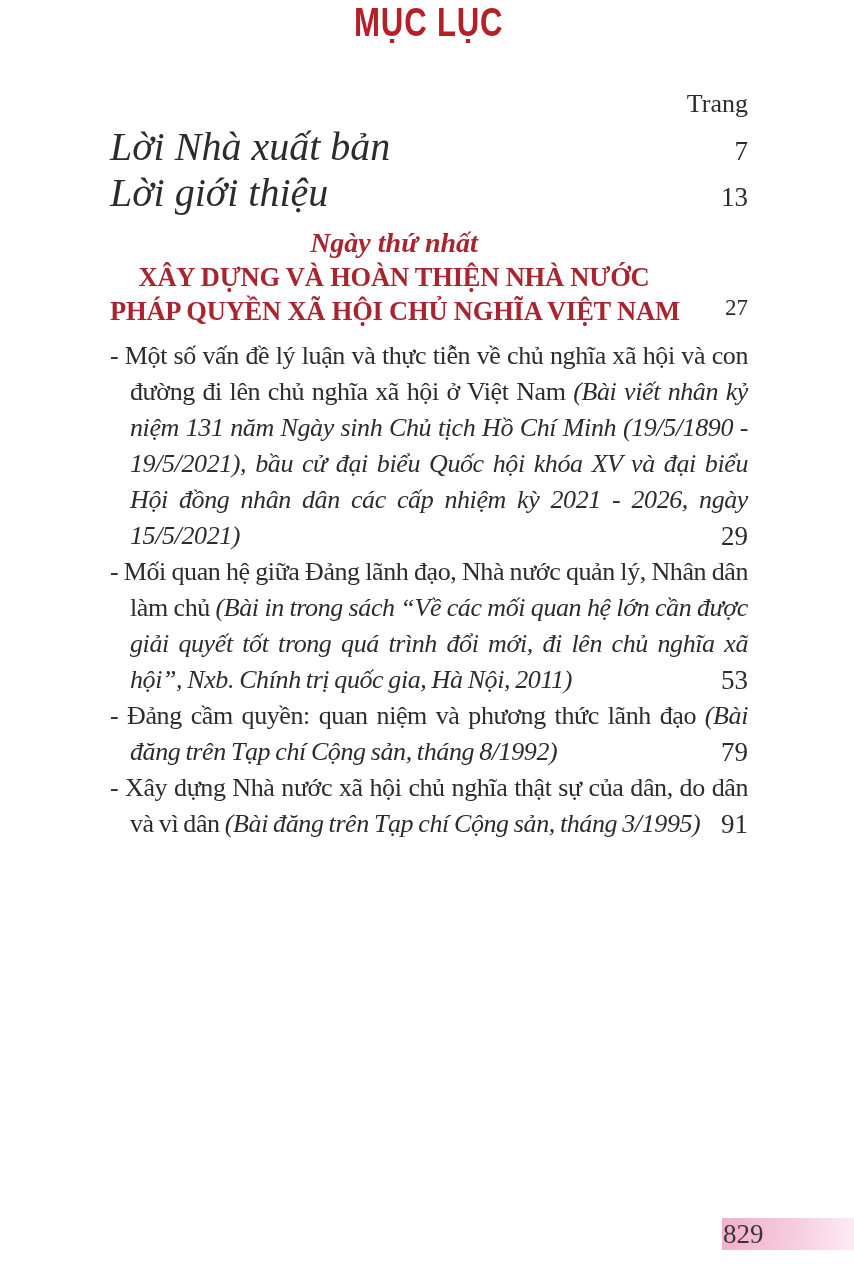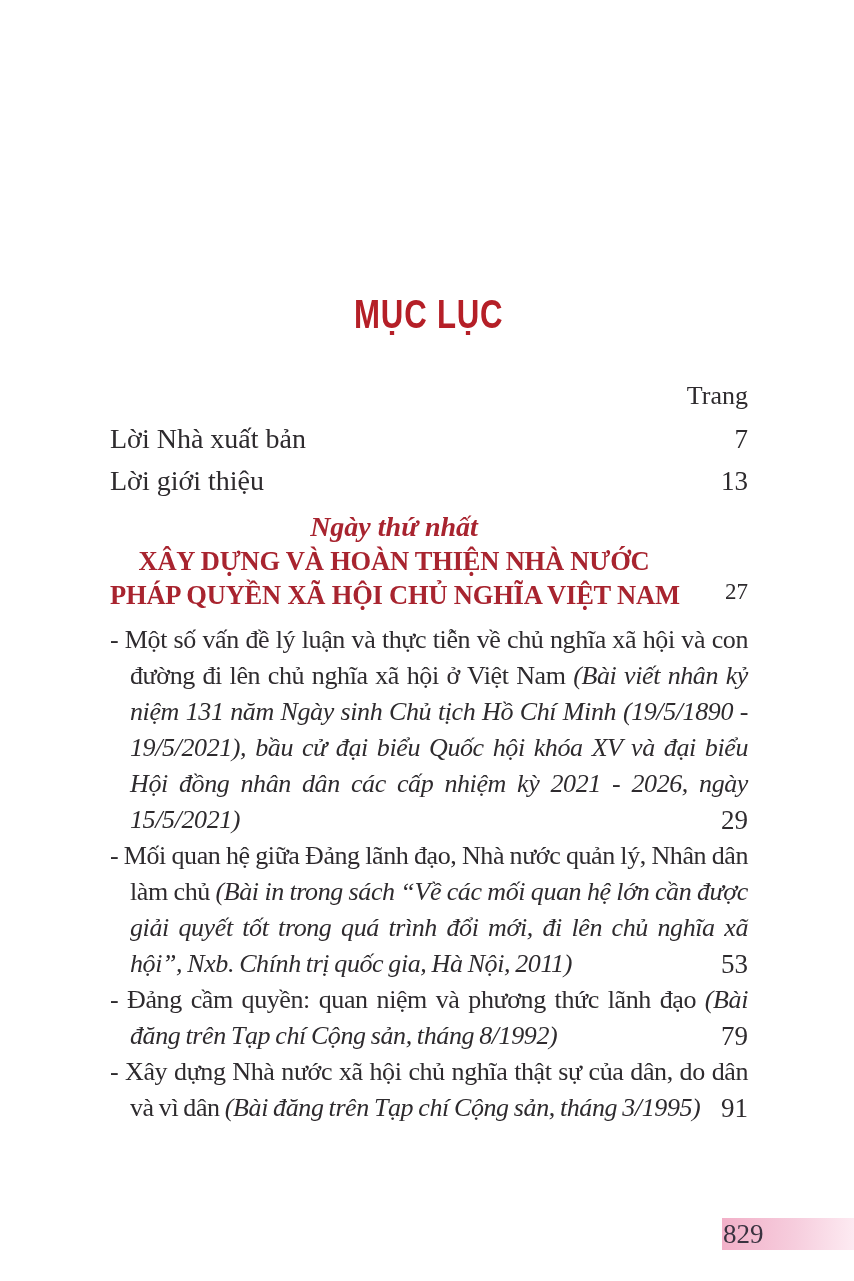--- a/index.html
+++ b/index.html
@@ -14,42 +14,41 @@
   .page{
     position:relative;
     width:854px;height:1281px;
     background:#ffffff;
     overflow:hidden;
     font-family:"Liberation Serif","DejaVu Serif",serif;
     color:var(--body-ink);
   }
   .content{
     position:absolute;left:110px;top:0;width:638px;
-    padding-top:292px;
   }
   .doc-title{display:flex;justify-content:center;margin:0;}
   .doc-title span{
     display:inline-block;
     font-family:"Liberation Sans","DejaVu Sans",sans-serif;
     font-weight:700;font-size:40px;line-height:44px;
     letter-spacing:1px;
     color:var(--title-red);
     transform:scaleX(0.78);
   }
   .col-header{
     margin-top:46px;
     text-align:right;
     font-size:26px;line-height:28px;
   }
   .front{margin-top:8px;}
   .front-row{
     display:flex;justify-content:space-between;align-items:baseline;
     line-height:41px;
   }
-  .front-label{font-size:28px;}
+  .front-label{font-style:italic;font-size:40px;}
   .front-page{font-size:27px;}
   .part{
     position:relative;
     margin-top:8px;
     padding-right:70px;
   }
   .part-kicker{
     text-align:center;
     color:var(--heading-red);
     font-weight:700;font-style:italic;

